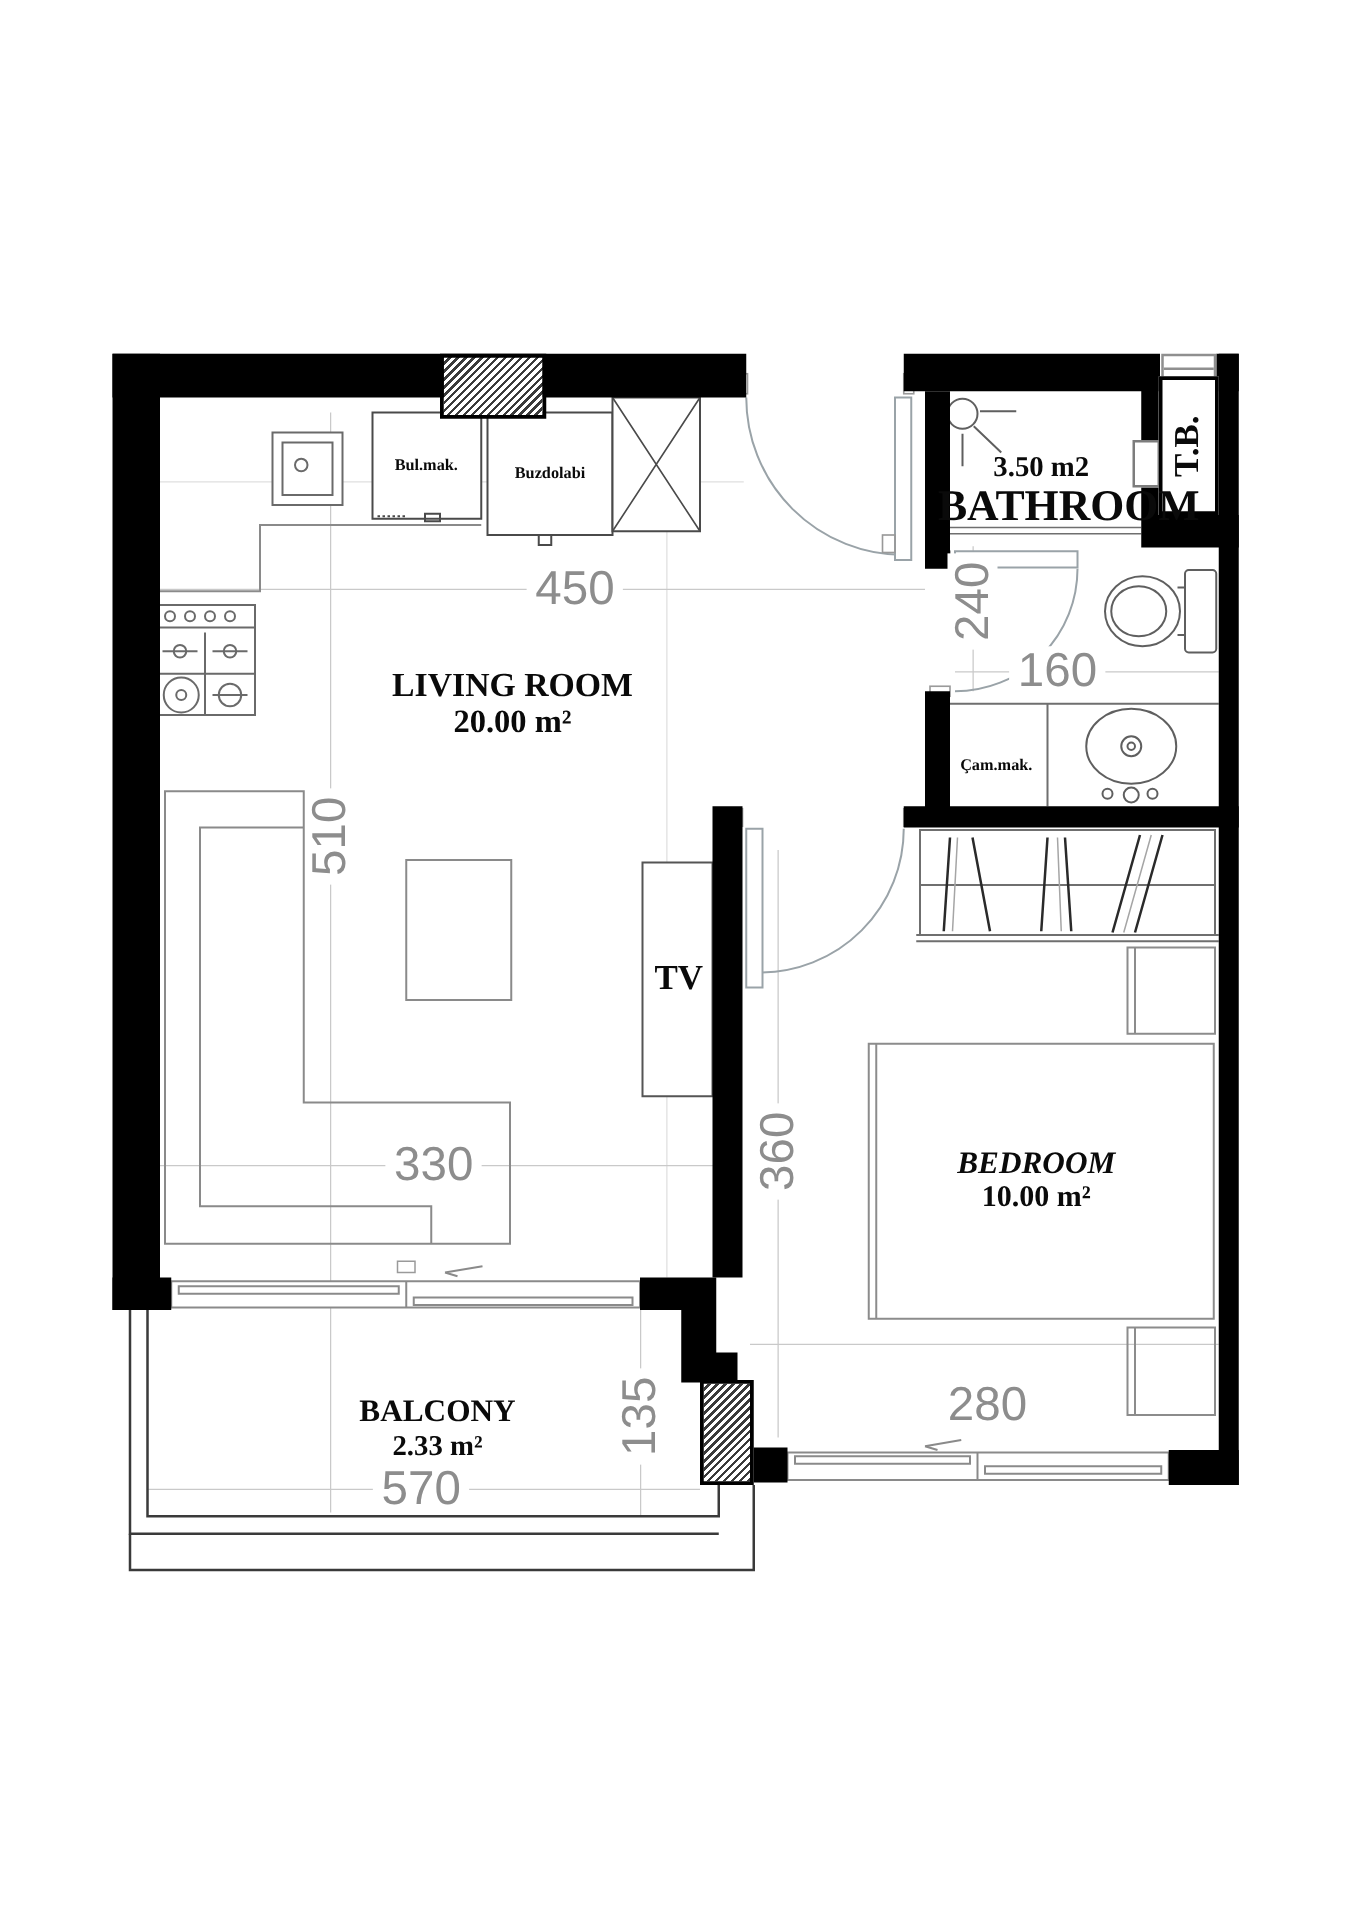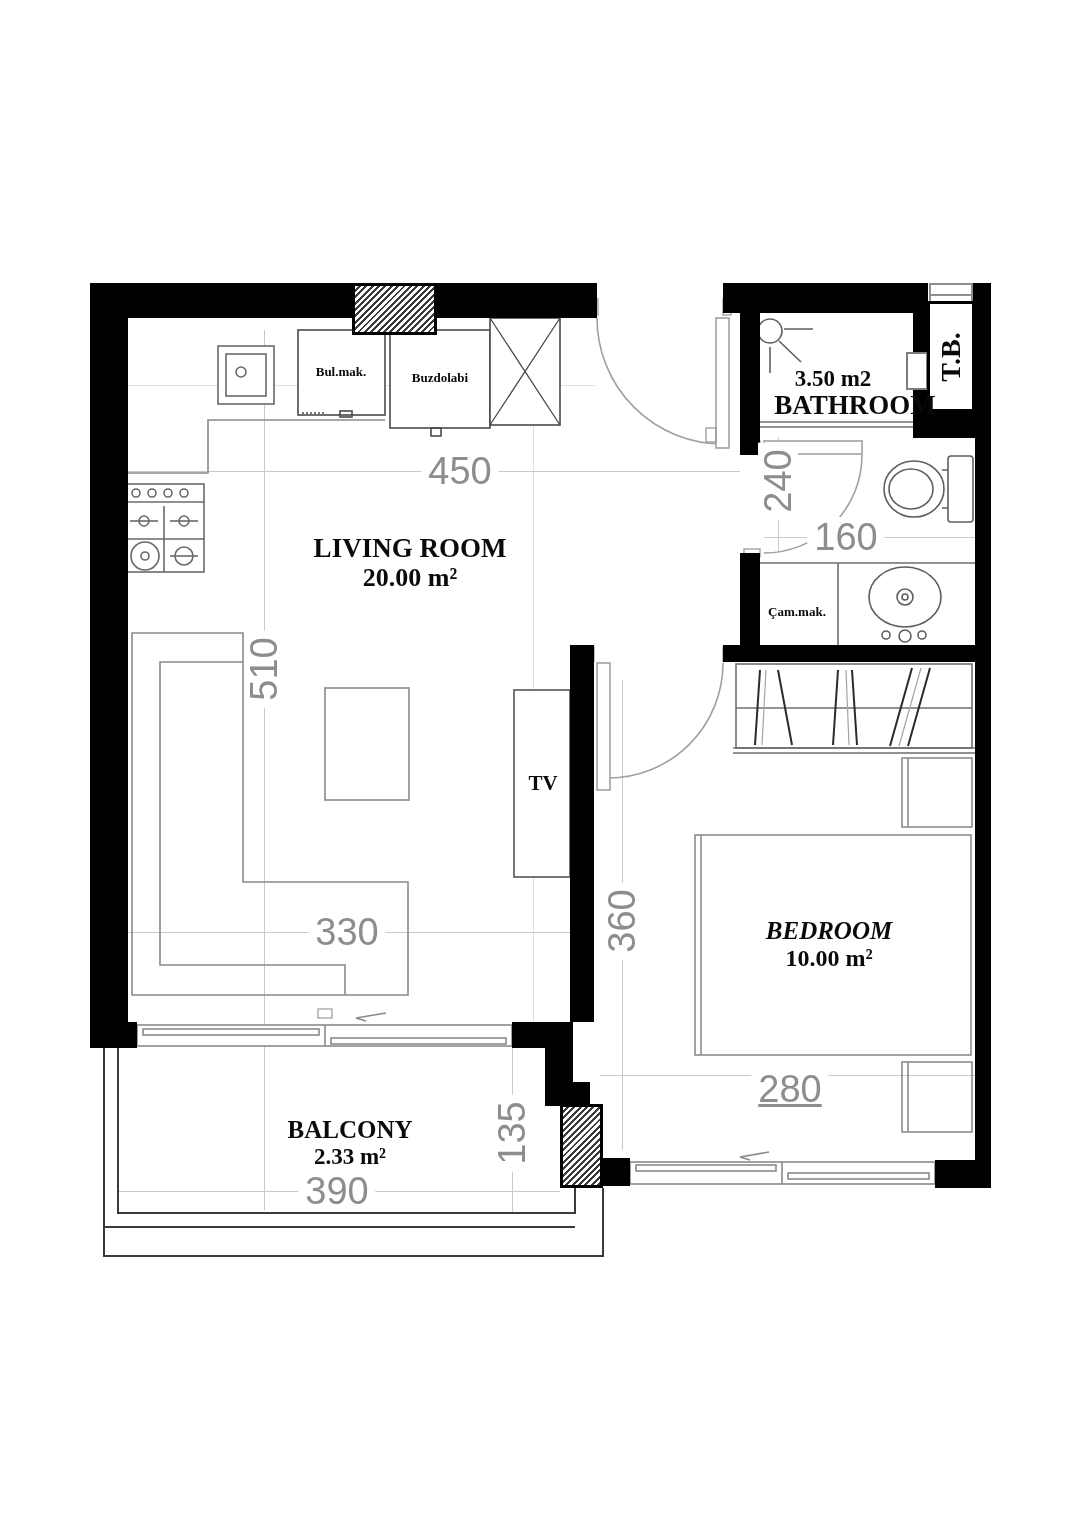--- a/index.html
+++ b/index.html
@@ -246,35 +246,35 @@
   <div class="label" style="left:410px;top:563px;">
     <span style="font-size:27px;">LIVING ROOM</span>
     <span style="font-size:26px;">20.00 m²</span>
   </div>
   <div class="label" style="left:829px;top:944px;">
     <span style="font-size:25px;font-style:italic;">BEDROOM</span>
     <span style="font-size:24px;">10.00 m²</span>
   </div>
   <div class="label" style="left:833px;top:393px;">
     <span style="font-size:23px;">3.50 m2</span>
-    <span style="font-size:27px;margin-left:44px;">BATHROOM</span>
+    <span style="font-size:35px;margin-left:44px;">BATHROOM</span>
   </div>
   <div class="label" style="left:350px;top:1142px;">
     <span style="font-size:25px;">BALCONY</span>
     <span style="font-size:23px;">2.33 m²</span>
   </div>
 
-  <div class="fixlabel" style="left:543px;top:783px;font-size:21px;">TV</div>
+  <div class="fixlabel" style="left:543px;top:783px;font-size:28px;">TV</div>
   <div class="fixlabel" style="left:341px;top:372px;font-size:13px;">Bul.mak.</div>
   <div class="fixlabel" style="left:440px;top:378px;font-size:13px;">Buzdolabi</div>
   <div class="fixlabel" style="left:797px;top:612px;font-size:13px;">Çam.mak.</div>
 
   <div class="dim" style="left:432px;top:471px;margin-left:28px;">450</div>
   <div class="dim vert" style="left:264px;top:669px;">510</div>
   <div class="dim" style="left:347px;top:932px;">330</div>
   <div class="dim vert" style="left:778px;top:481px;">240</div>
   <div class="dim" style="left:846px;top:537px;">160</div>
   <div class="dim vert" style="left:622px;top:921px;">360</div>
-  <div class="dim" style="left:790px;top:1089px;text-decoration:underline;">280</div>
-  <div class="dim" style="left:337px;top:1191px;">390</div>
+  <div class="dim" style="left:790px;top:1124px;">280</div>
+  <div class="dim" style="left:337px;top:1191px;">570</div>
   <div class="dim vert" style="left:512px;top:1133px;">135</div>
 
 </div>
 
 </body></html>

